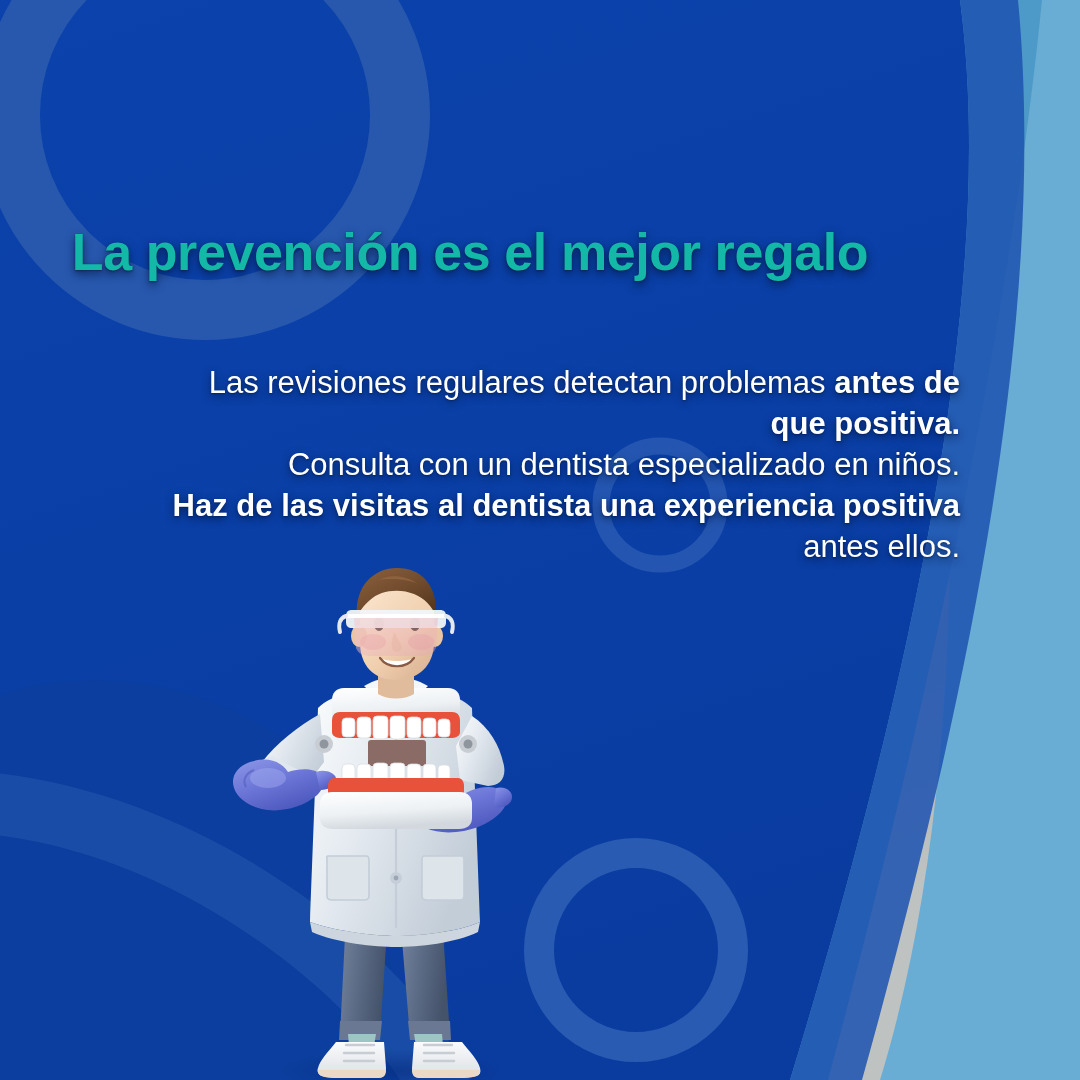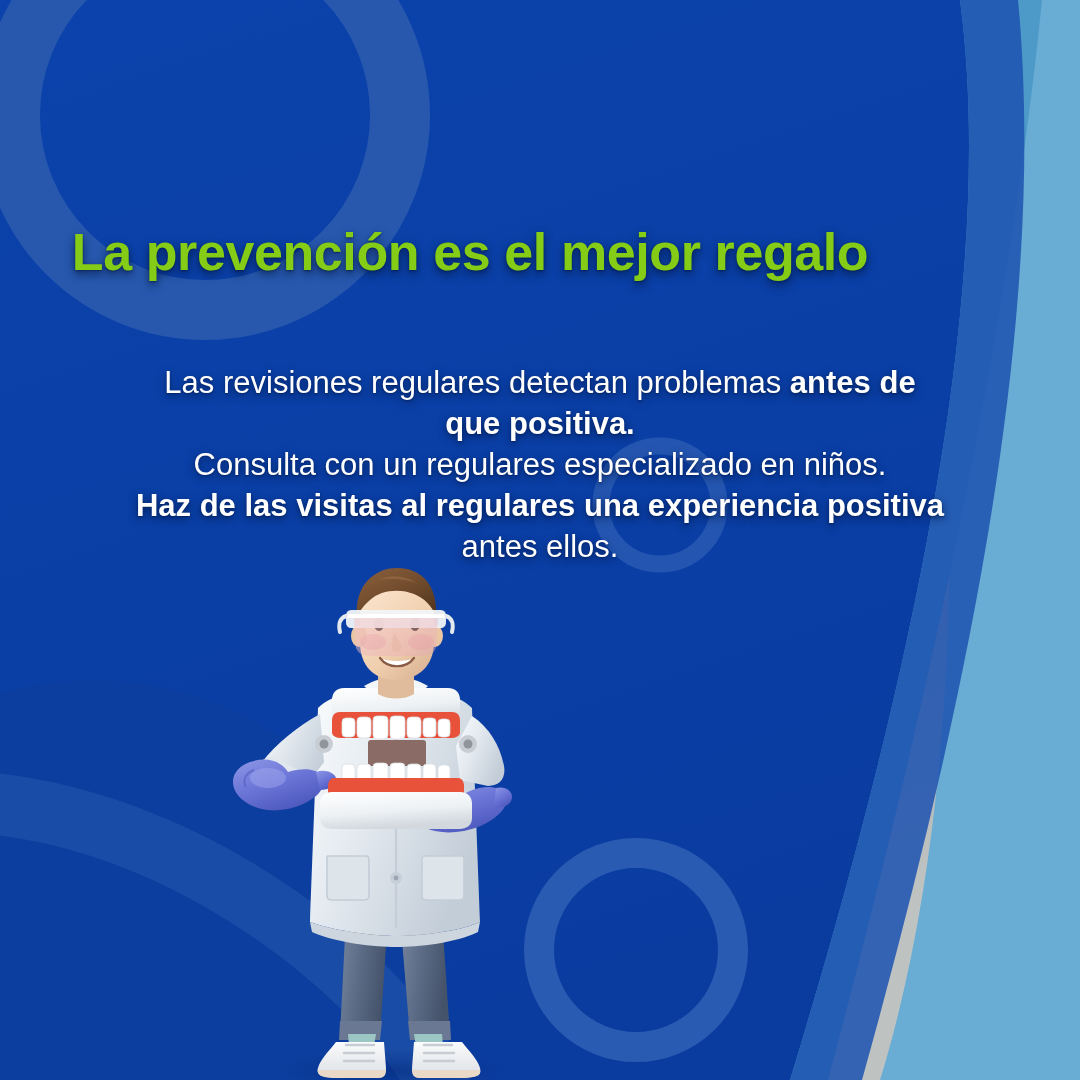--- a/index.html
+++ b/index.html
@@ -43,21 +43,21 @@
   .headline {
     position: absolute;
     left: 0;
     top: 222px;
     width: 940px;
     text-align: center;
     font-size: 52px;
     line-height: 60px;
     font-weight: 700;
     letter-spacing: -0.4px;
-    color: #84cc16;
+    color: #14b8a6;
     text-shadow:
       0 4px 10px rgba(3, 22, 62, 0.75),
       0 1px 2px rgba(3, 22, 62, 0.55);
     margin: 0;
     white-space: nowrap;
   }
 
   .body-copy {
     position: absolute;
     left: 120px;
@@ -73,20 +73,21 @@
       0 1px 2px rgba(3, 22, 62, 0.5);
     margin: 0;
   }
 
   .body-copy .em {
     font-weight: 700;
   }
 
   .body-line {
     display: block;
+    text-align: right;
   }
 
   
   .character {
     position: absolute;
     left: 228px;
     top: 566px;
     width: 330px;
     height: 514px;
     z-index: 4;
@@ -311,19 +312,19 @@
       </g>
     </svg>
   </div>
 
   <div class="content">
     <h1 class="headline">La prevención es el mejor regalo</h1>
 
     <p class="body-copy">
         <span class="body-line"><span>Las revisiones regulares detectan problemas </span><span class="em">antes de</span></span>
         <span class="body-line"><span class="em">que positiva.</span></span>
-        <span class="body-line"><span>Consulta con un regulares especializado en niños.</span></span>
-        <span class="body-line"><span class="em">Haz de las visitas al regulares una experiencia positiva</span></span>
+        <span class="body-line"><span>Consulta con un dentista especializado en niños.</span></span>
+        <span class="body-line"><span class="em">Haz de las visitas al dentista una experiencia positiva</span></span>
         <span class="body-line"><span>antes ellos.</span></span>
       </p>
   </div>
 
 </div>
 
 </body></html>

